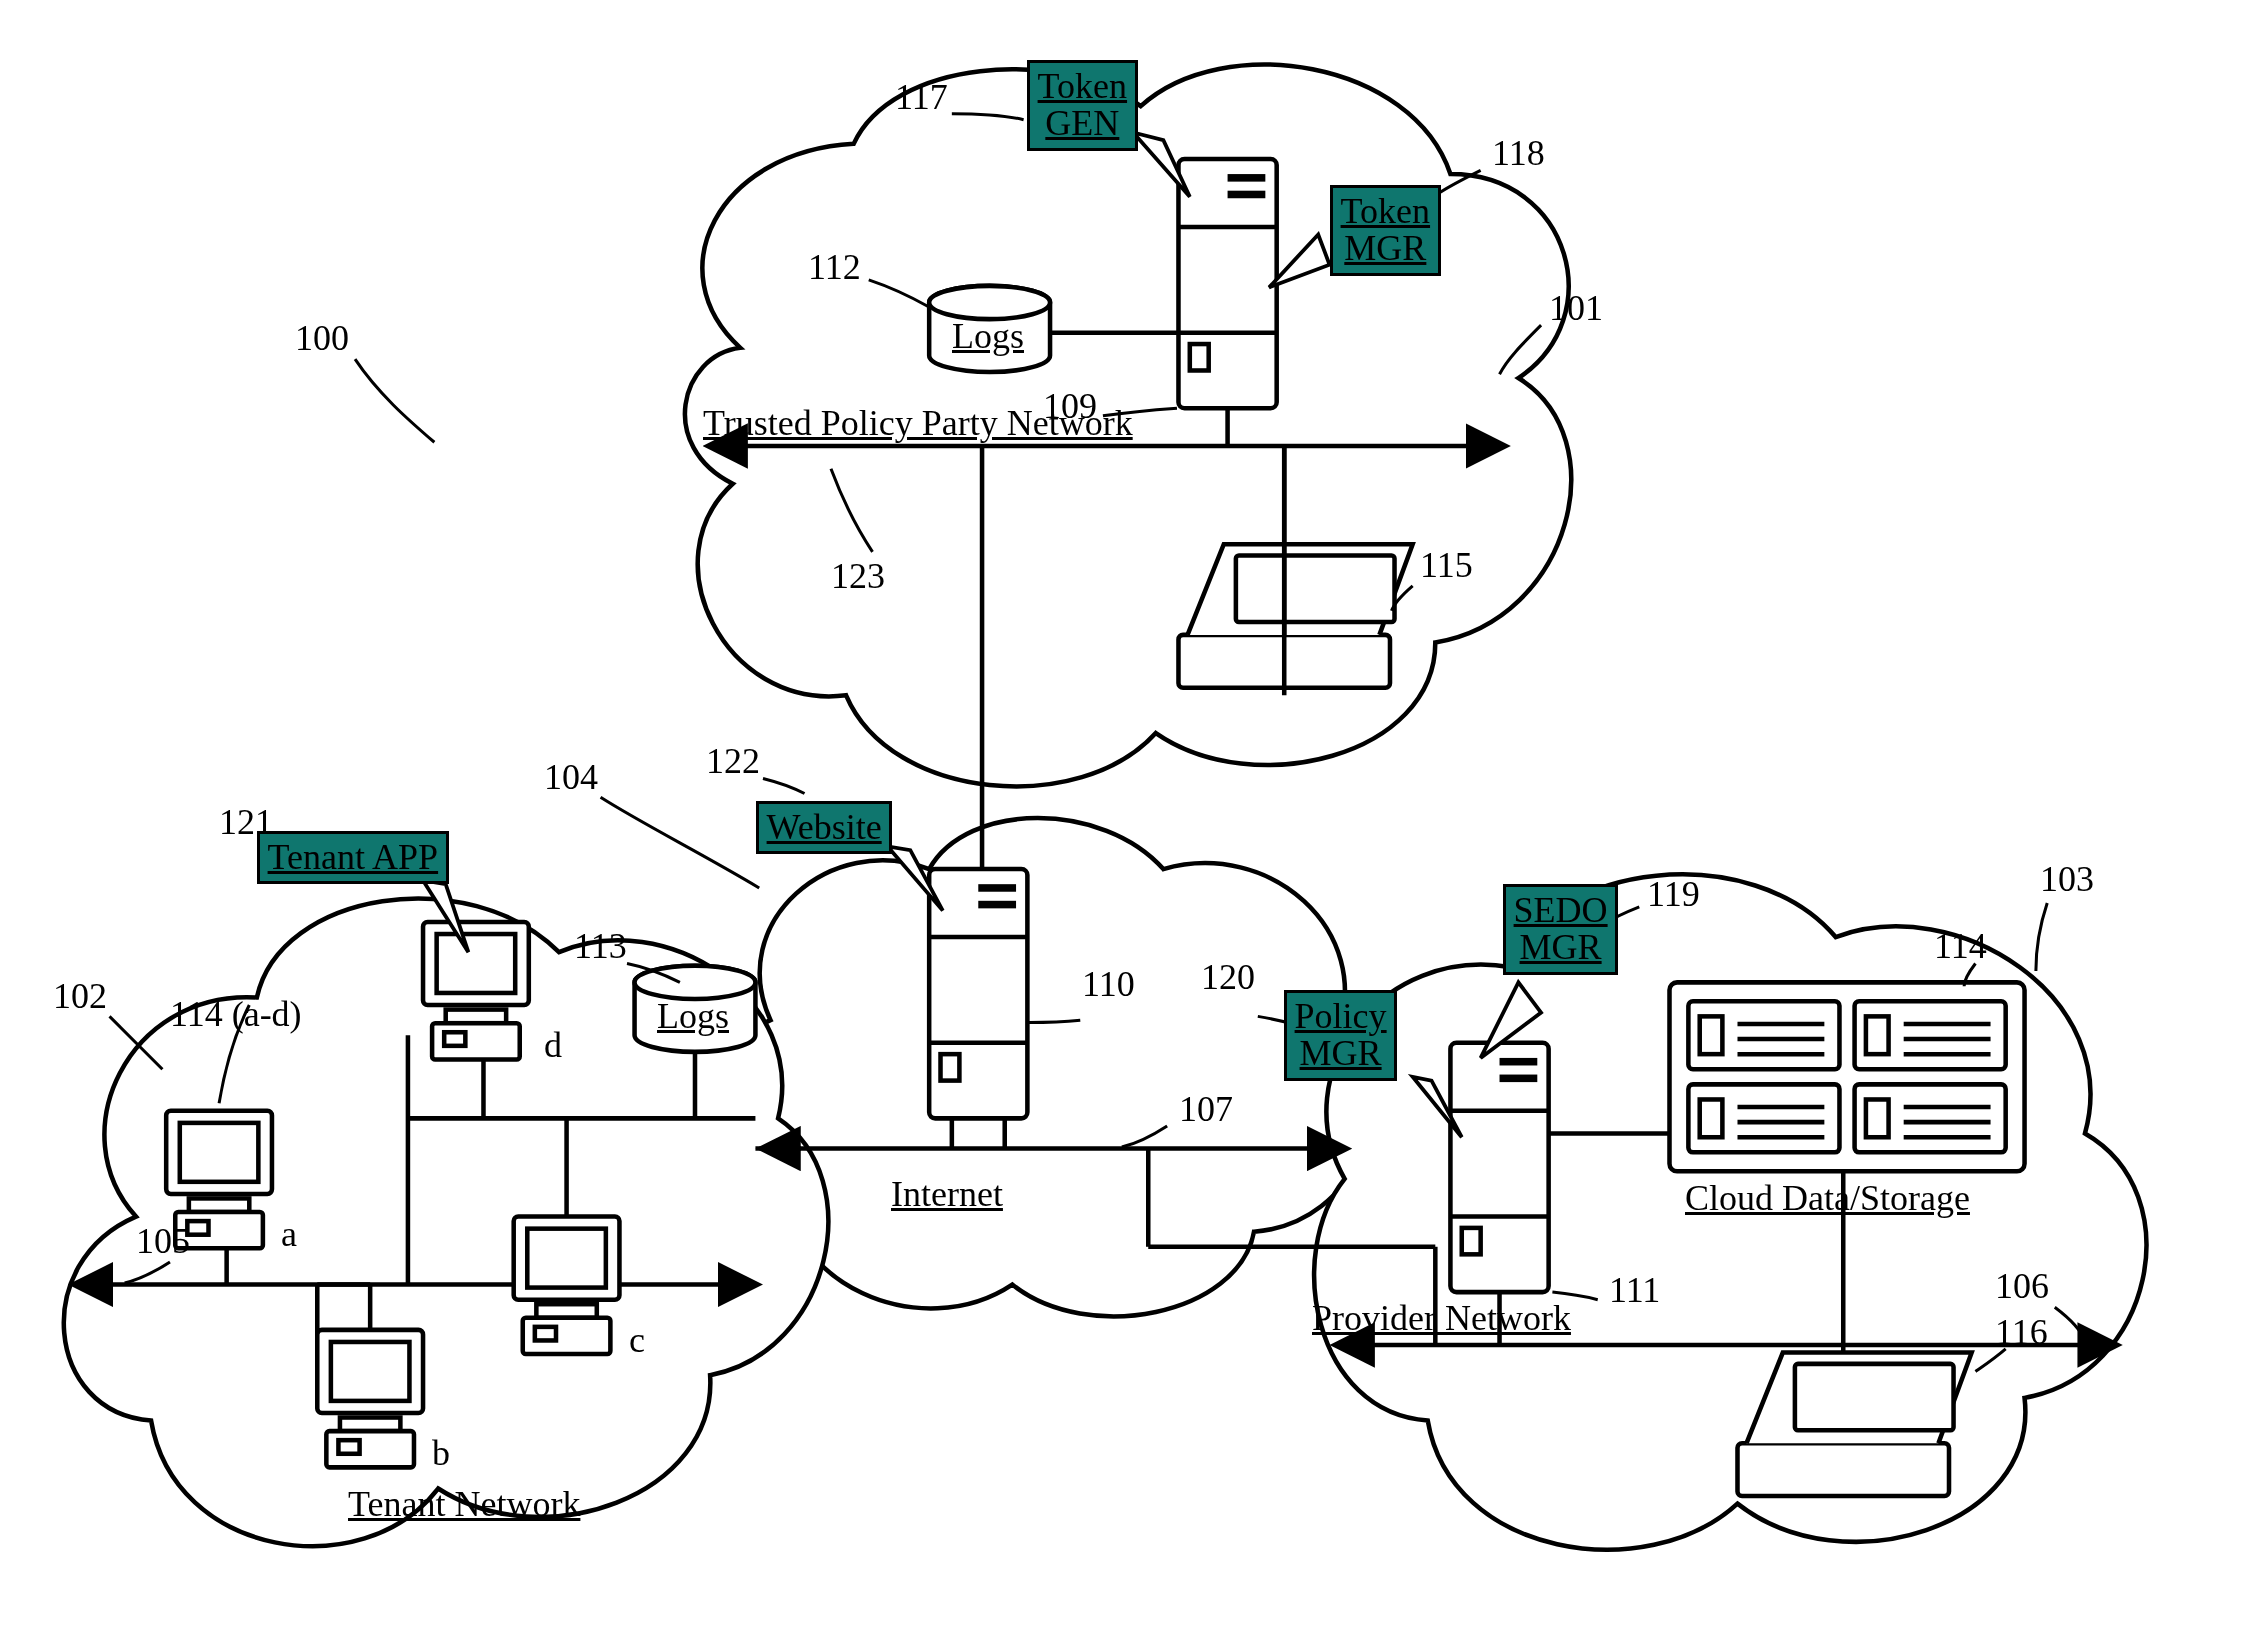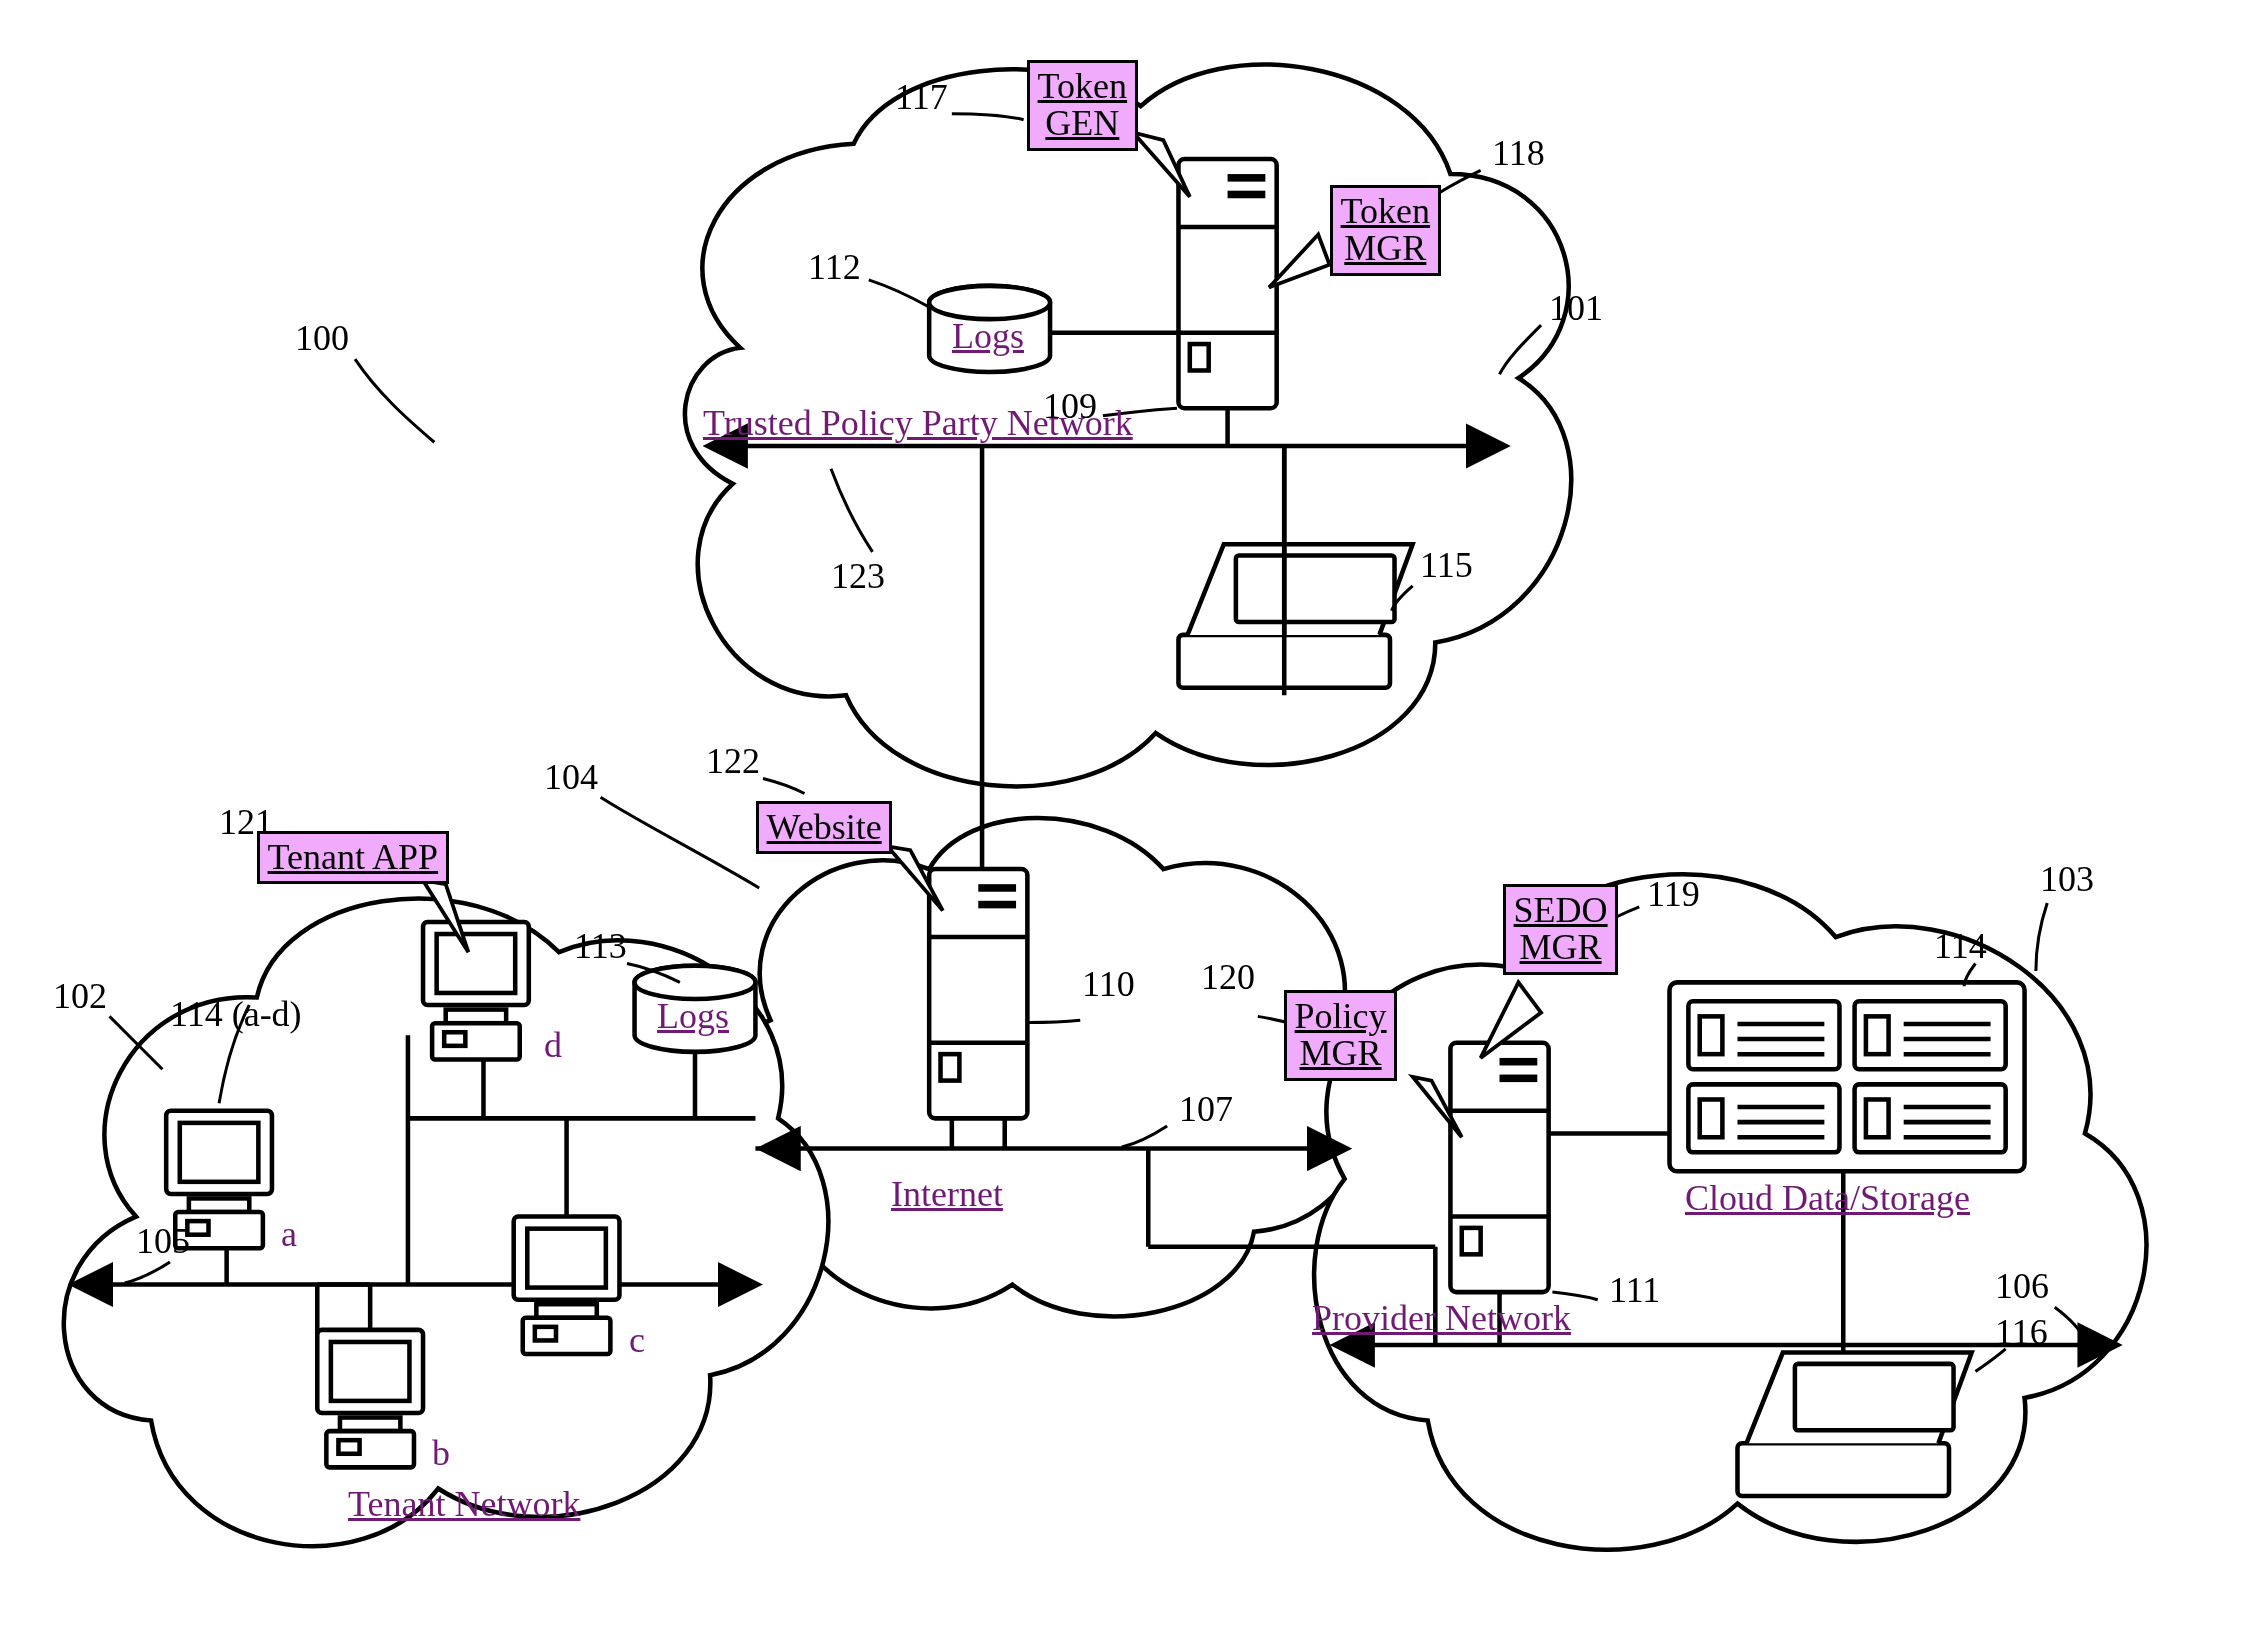--- a/index.html
+++ b/index.html
@@ -11,34 +11,34 @@
   .stage {
     position: relative;
     width: 2261px;
     height: 1649px;
     transform-origin: top left;
   }
   svg { display: block; }
   .lbl {
     position: absolute;
     font-size: 36px;
-    color: #701a75;
+    color: #000000;
     white-space: nowrap;
     line-height: 1.1;
   }
   .lbl.u { text-decoration: underline; }
   .numlbl {
     position: absolute;
     font-size: 36px;
     color: #000;
     white-space: nowrap;
   }
   .box {
     position: absolute;
-    background: #f0abfc;
+    background: #0f766e;
     border: 3.8px solid #000;
     font-size: 36px;
     text-align: center;
     line-height: 1.05;
     padding: 4.5px 7.6px;
   }
   .box .u { text-decoration: underline; display: block; }
 </style>
 </head>
 <body>

